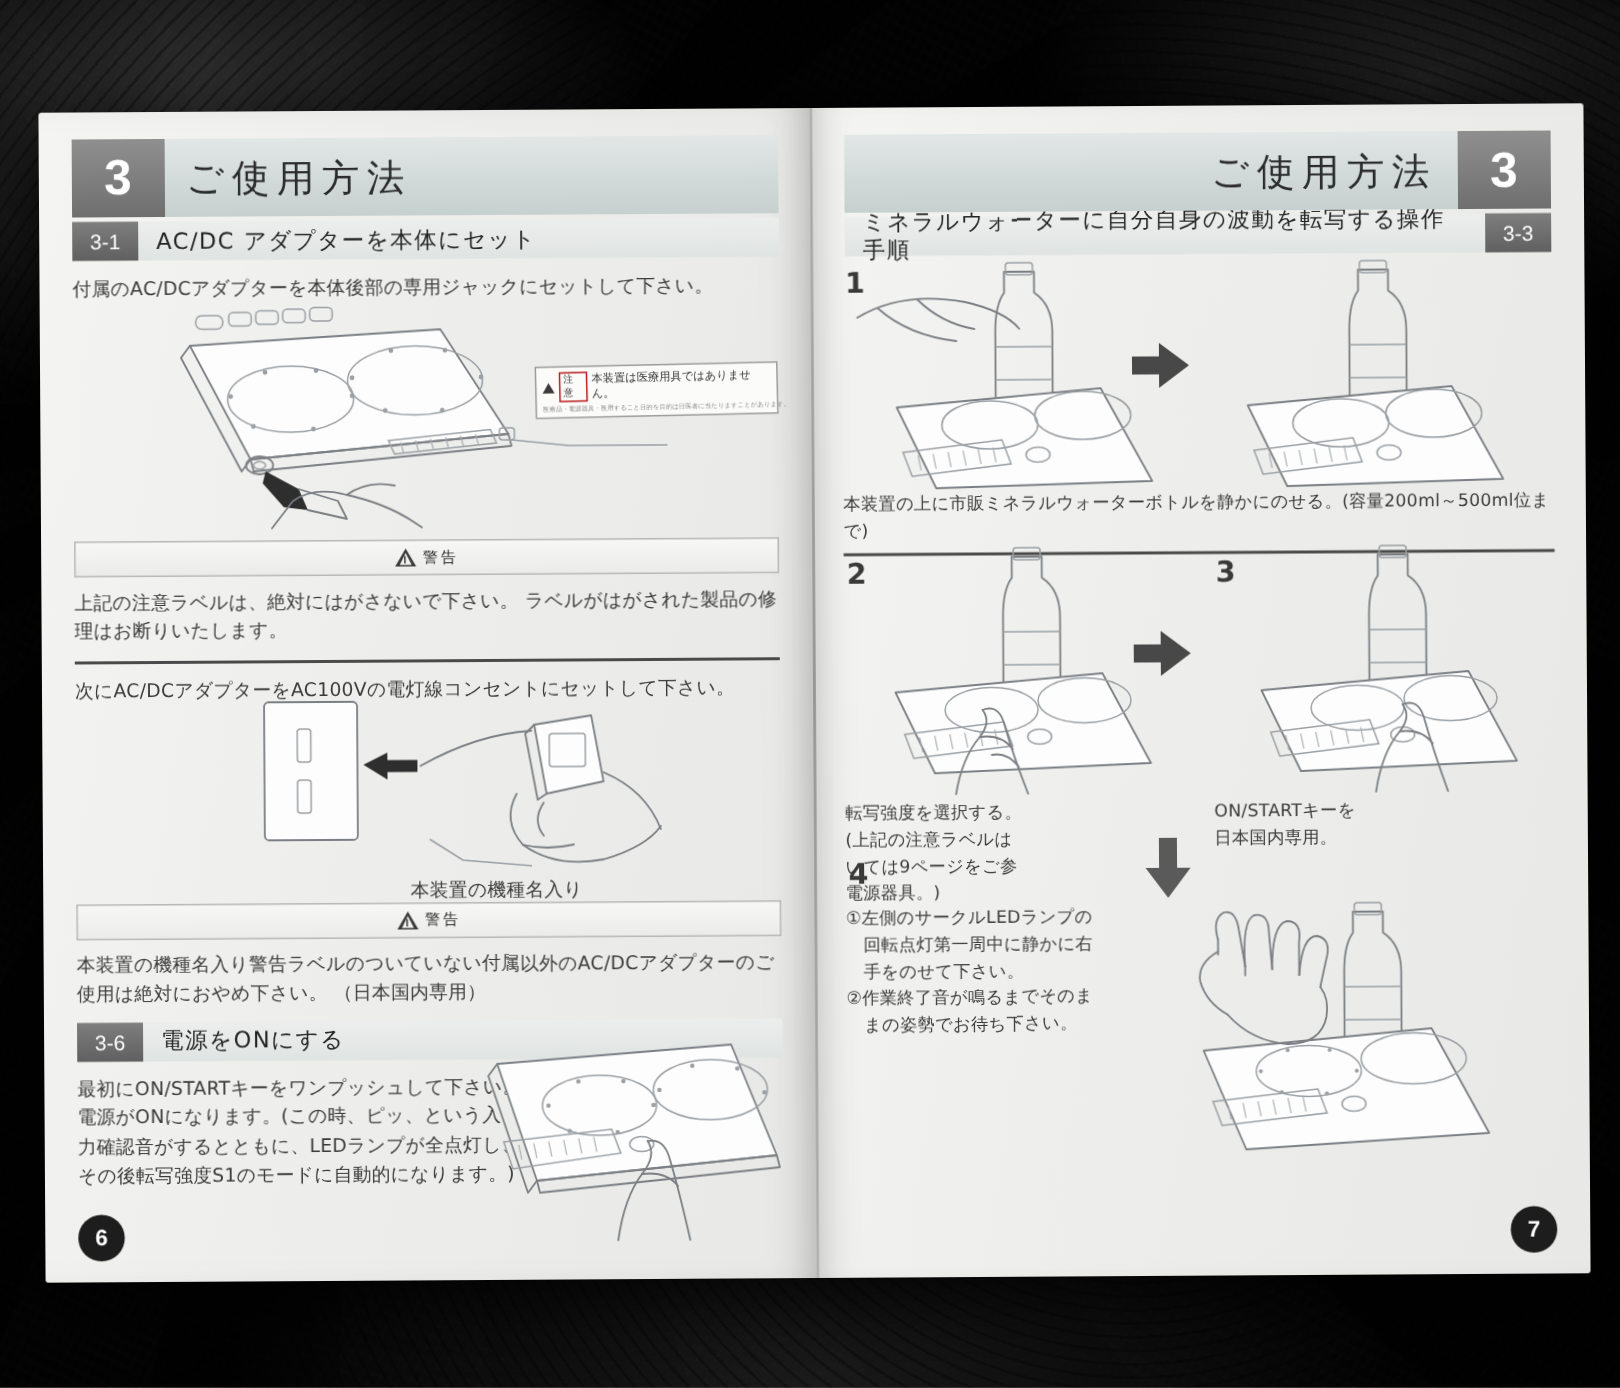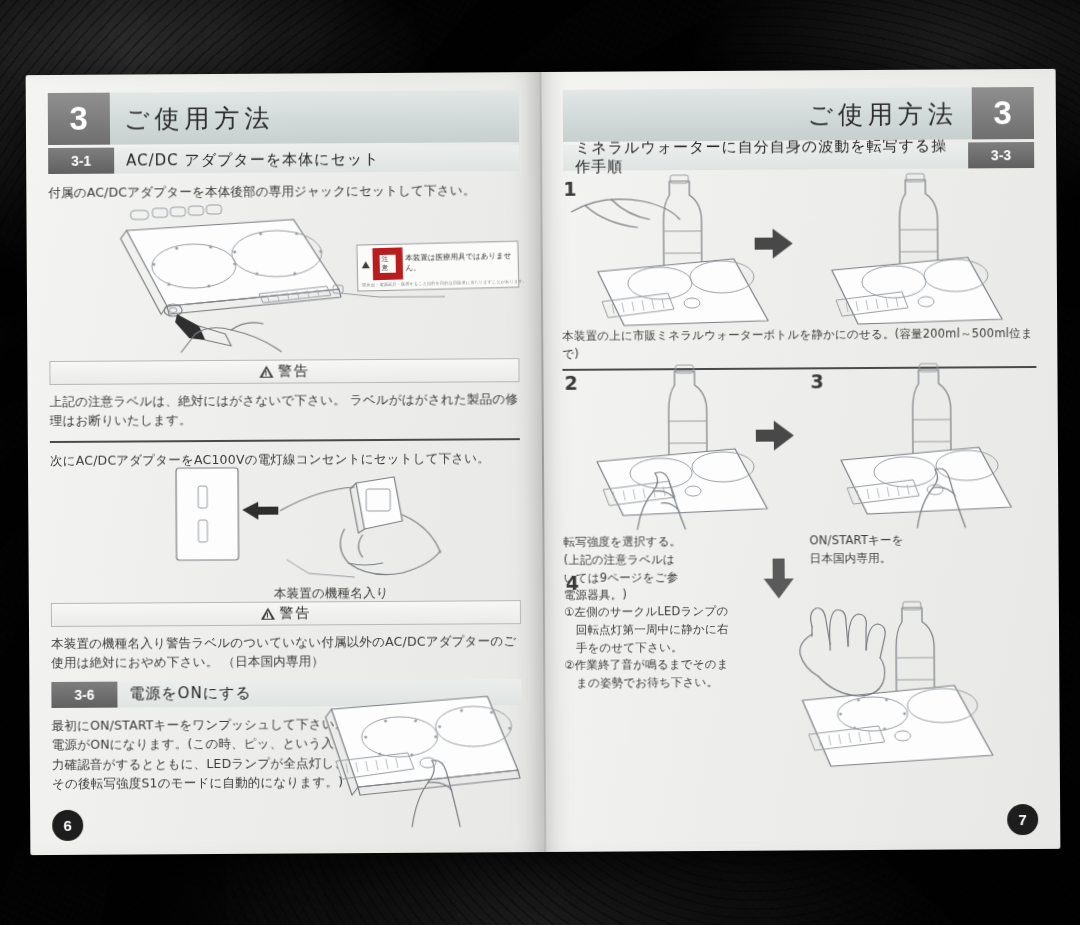--- a/index.html
+++ b/index.html
@@ -63,22 +63,22 @@
     display:flex; align-items:center; padding:0 14px;
   }
   .chap-title-band.rt { justify-content:flex-end; }
   .chap-title {
     font-size:25px; color:#2b2b2b; letter-spacing:5px;
     font-family:"DejaVu Sans", sans-serif;
   }
 
   .sub-bar { height:26px; display:flex; margin-top:3px; }
   .sub-num {
-    width:66px; background:linear-gradient(180deg,#7e7e7e,#606060); color:#fff;
-    font-size:14px; font-weight:bold; display:flex; align-items:center; justify-content:center;
+    width:44px; background:linear-gradient(180deg,#7e7e7e,#606060); color:#fff;
+    font-size:14px; font-weight:normal; display:flex; align-items:center; justify-content:center;
   }
   .sub-title-band {
     flex:1; background:linear-gradient(180deg,#eceeed,#dfe4e3);
     display:flex; align-items:center; padding:0 12px;
     font-size:15px; color:#232323; letter-spacing:1px;
     font-family:"DejaVu Sans", sans-serif;
   }
   .sub-title-band.rt { justify-content:flex-end; }
 
   
@@ -87,38 +87,38 @@
     font-size:12.5px; color:#3a3a3a; line-height:1.55;
     letter-spacing:.2px;
   }
   .ptext.sm { font-size:11.5px; }
 
   
   .warn-band {
     border:1px solid #b8b8b8; background:linear-gradient(180deg,#f7f7f6,#ebebea);
     height:24px; display:flex; align-items:center; justify-content:center; gap:5px;
   }
-  .warn-band .txt { font-size:14px; color:#2a2a2a; font-family:Liberation Mono, monospace; letter-spacing:2px; }
+  .warn-band .txt { font-size:10px; color:#2a2a2a; font-family:Liberation Mono, monospace; letter-spacing:2px; }
   .tri { width:0;height:0;border-left:7px solid transparent;border-right:7px solid transparent;
     border-bottom:12px solid transparent; position:relative; }
   .tri::before{content:"";position:absolute;left:-7px;top:0;width:0;height:0;
     border-left:7px solid transparent;border-right:7px solid transparent;border-bottom:12px solid #3a3a3a;}
   .tri::after{content:"";position:absolute;left:-4px;top:3px;width:0;height:0;
     border-left:4px solid transparent;border-right:4px solid transparent;border-bottom:8px solid #f2f2f1;}
   .tri i{position:absolute;left:-0.8px;top:5px;width:1.6px;height:5px;background:#3a3a3a;z-index:2;}
 
   .rule { height:2px; background:#4a4a4a; }
 
   
   .caution {
     position:absolute; border:1px solid #9a9a9a; background:#fbfbfa;
     padding:3px 4px; transform:rotate(-1deg);
   }
   .caution .row1 { display:flex; align-items:center; gap:3px; }
-  .caution .cbox { border:7px solid #b91c1c; font-size:6.5px; padding:0 2px; color:#333;
+  .caution .cbox { border:1px solid #b91c1c; font-size:6.5px; padding:0 2px; color:#333;
     font-family:"DejaVu Sans", sans-serif; }
   .caution .ctxt { font-size:7.5px; color:#333; font-family:"DejaVu Sans", sans-serif; }
   .caution .fine { font-size:4.2px; color:#888; margin-top:2px; letter-spacing:.1px;
     font-family:"DejaVu Sans", sans-serif; white-space:nowrap; }
   .minitri { width:0;height:0;border-left:4px solid transparent;border-right:4px solid transparent;
     border-bottom:7px solid #3a3a3a; }
 
   
   .pnum {
     position:absolute; bottom:14px; width:31px; height:31px; border-radius:50%;

